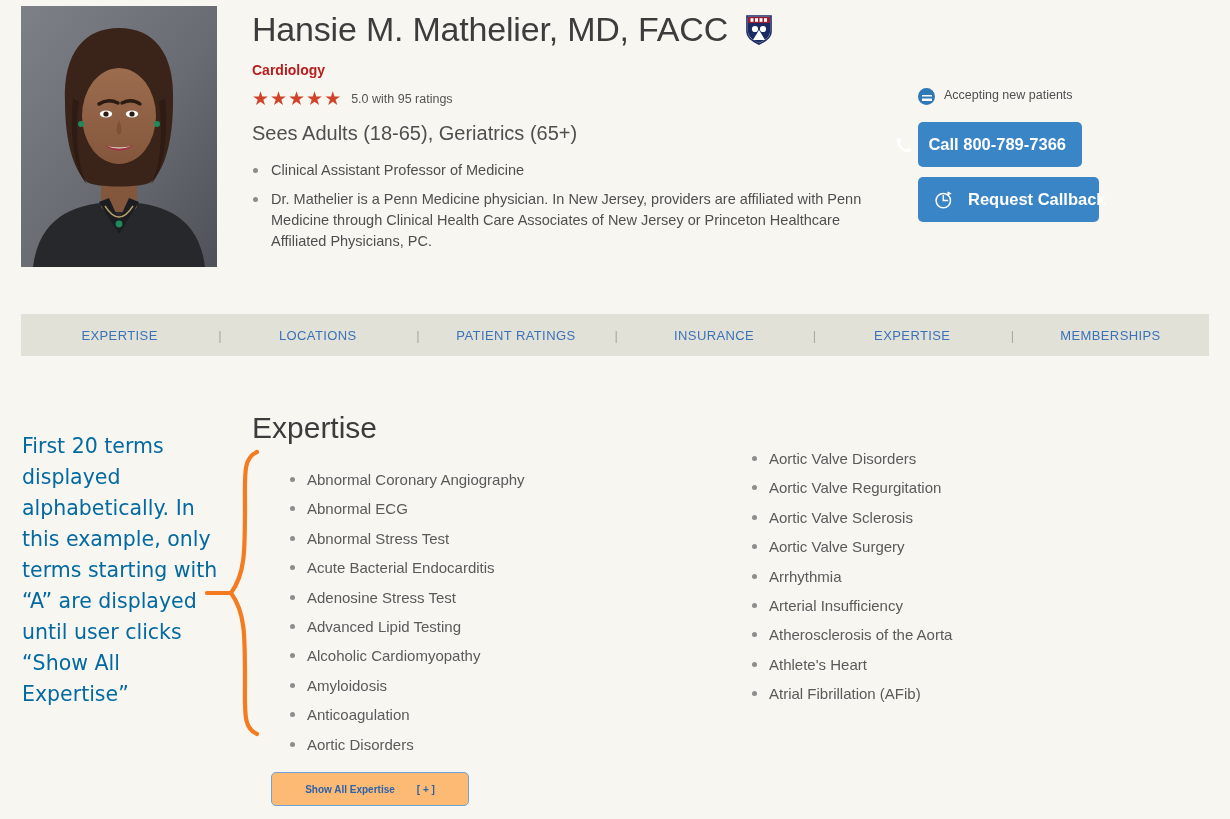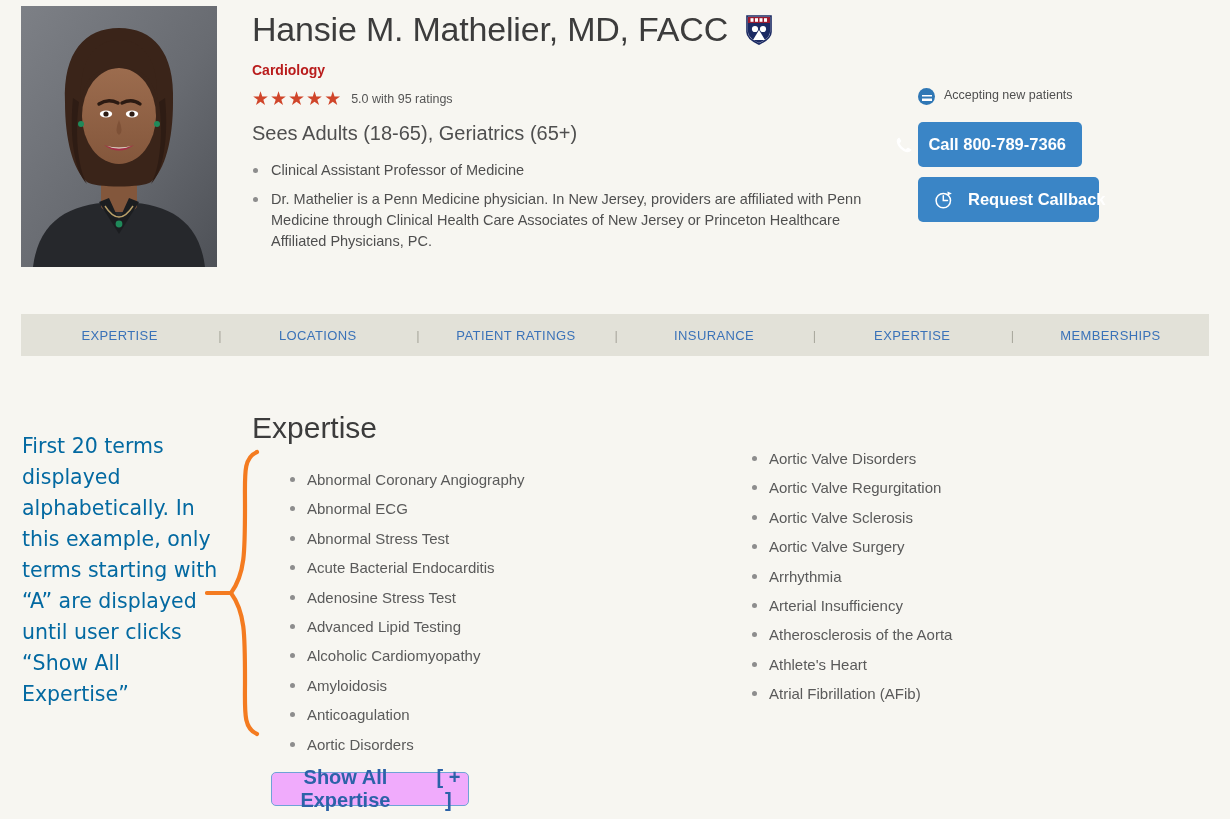--- a/index.html
+++ b/index.html
@@ -194,23 +194,23 @@
     border-radius: 50%;
     background: #8d8d8d;
   }
 
   .show-all {
     position: absolute;
     left: 271px; top: 772px;
     width: 198px; height: 34px;
     border: 1px solid #6ea3d6;
     border-radius: 5px;
-    background: #f0abfc;
+    background: #fdba74;
     color: #2c62a8;
-    font-size: 20px;
+    font-size: 10px;
     font-weight: bold;
     font-family: "Liberation Sans", sans-serif;
     cursor: pointer;
     display: flex;
     align-items: center;
     justify-content: center;
     gap: 22px;
   }
 
   

